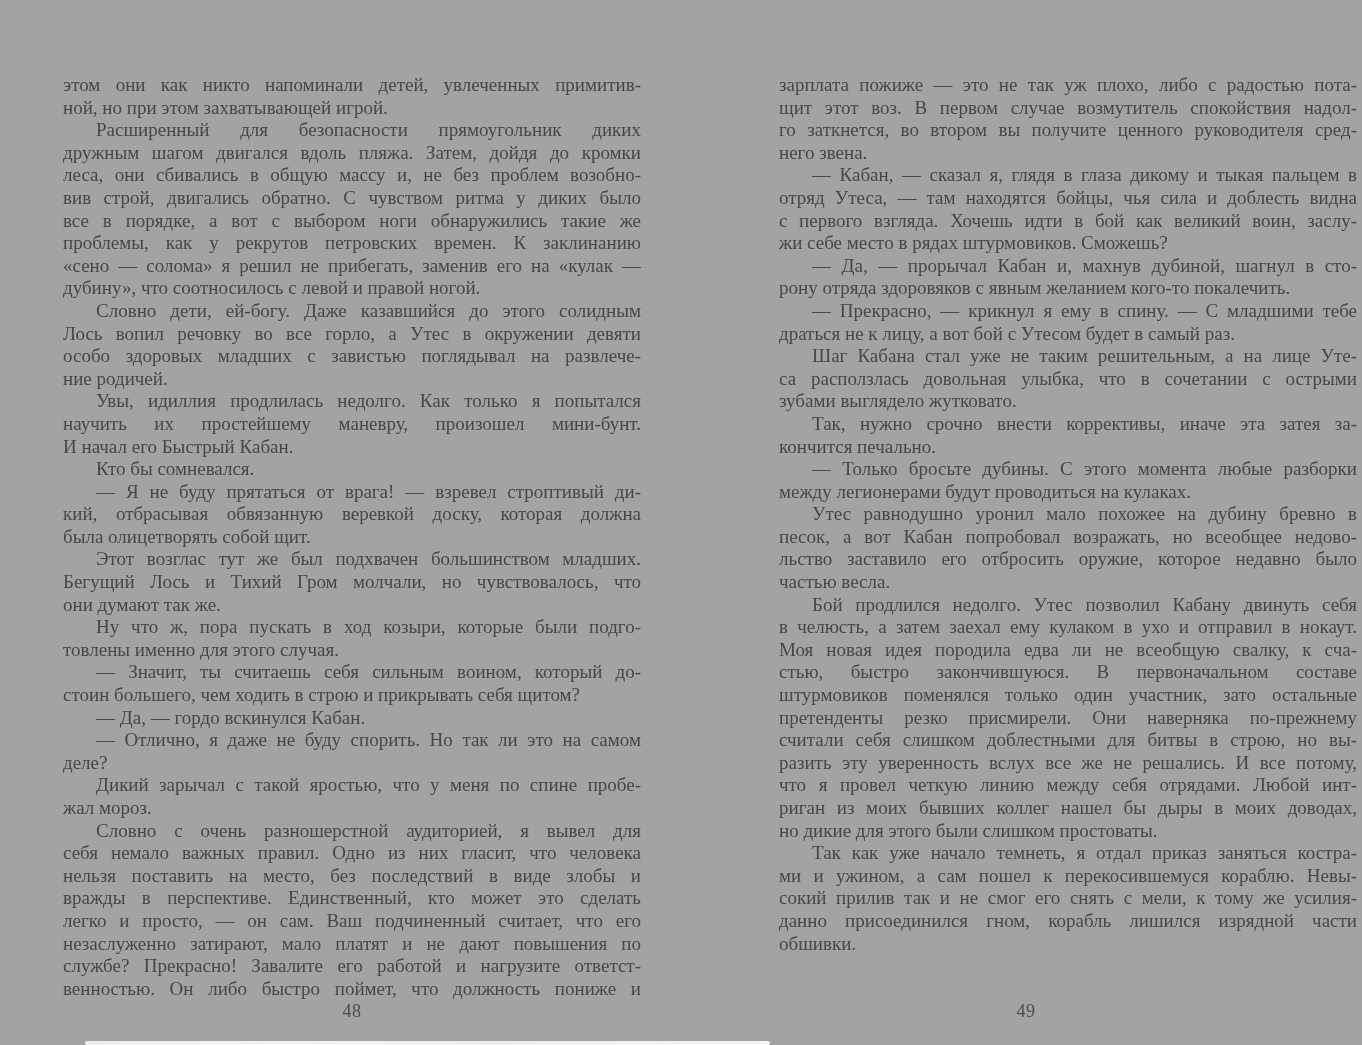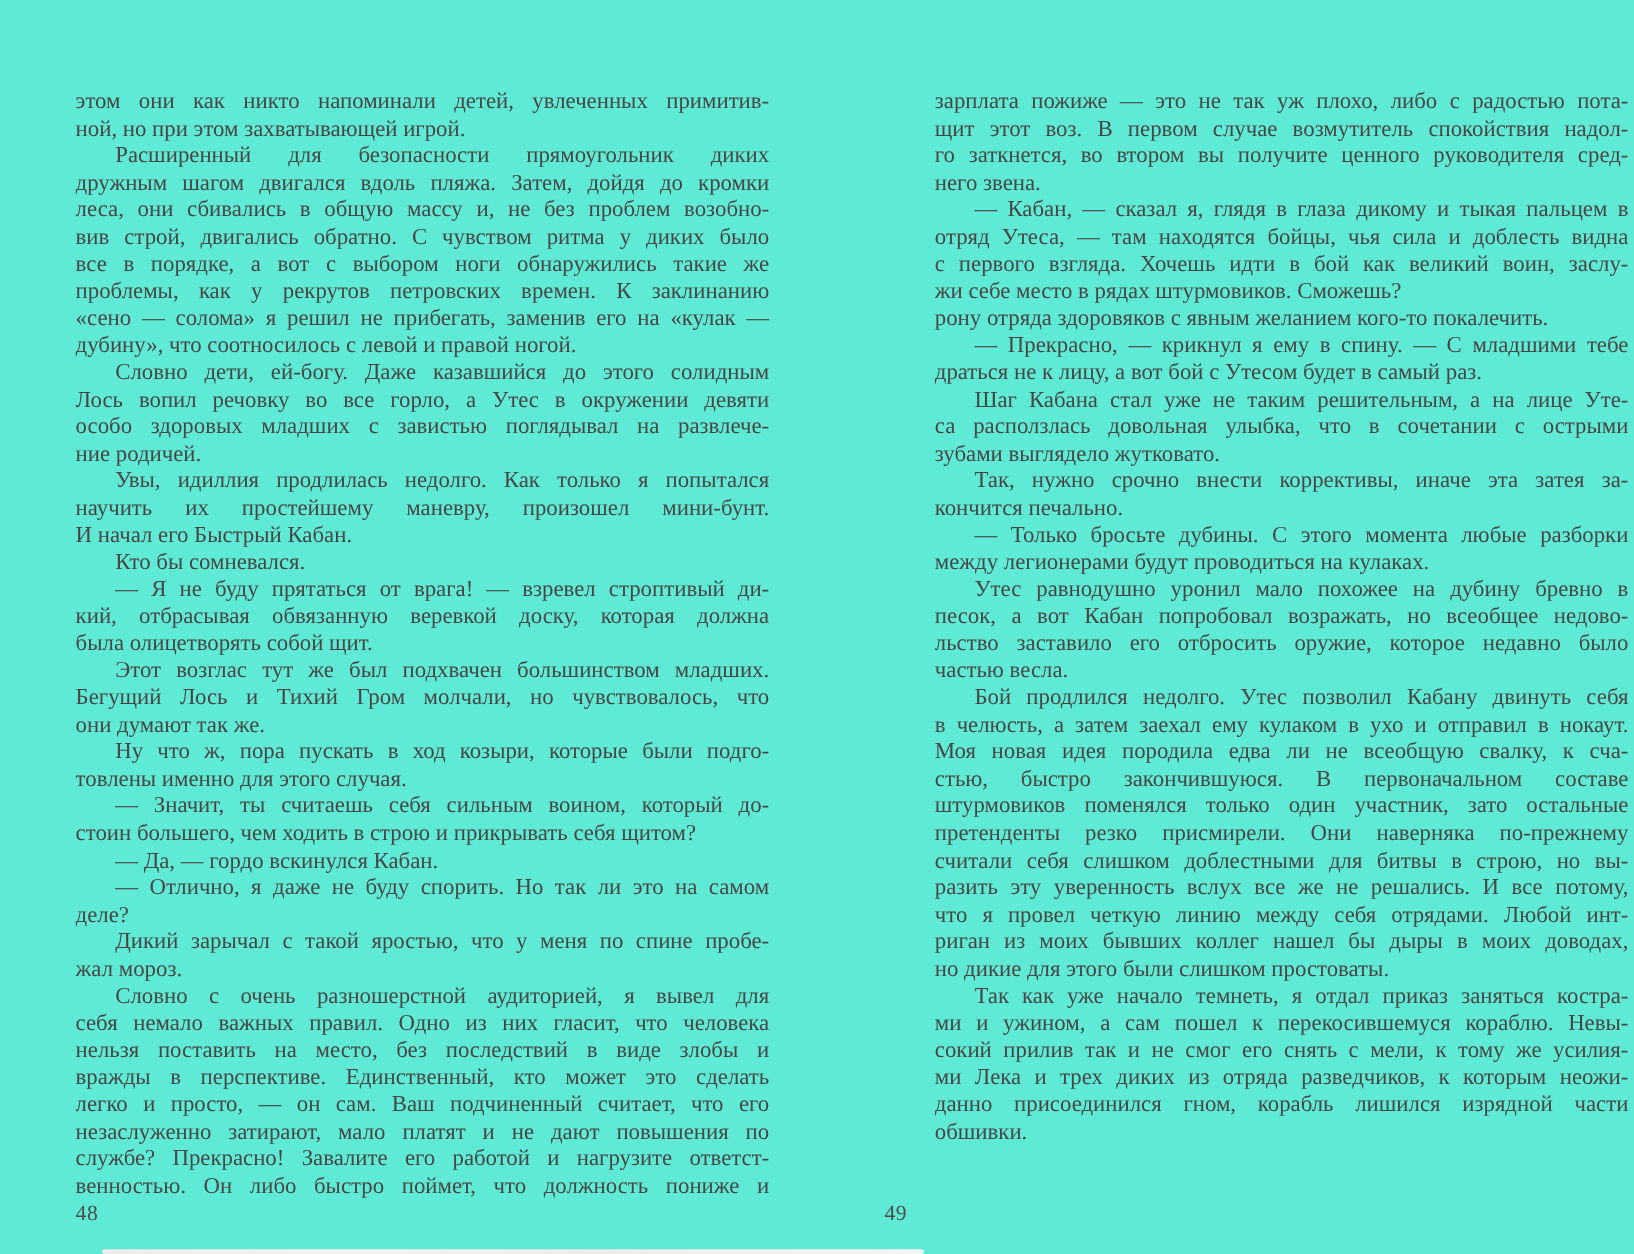--- a/index.html
+++ b/index.html
@@ -10,21 +10,21 @@
   body {
     width: 1362px;
     height: 1045px;
     position: relative;
     overflow: hidden;
     font-family: "Liberation Serif", "DejaVu Serif", serif;
   }
   .spread {
     position: absolute;
     inset: 0;
-    background: #5eead4;
+    background: #a3a3a3;
   }
   .page-column {
     position: absolute;
     top: 74px;
     width: 578px;
     color: #474747;
     font-size: 19px;
     line-height: 22.6px;
   }
   .page-column.left  { left: 63px; }
@@ -38,21 +38,21 @@
     height: 22.6px;
   }
   .line.indent { text-indent: 33px; }
   .line.end {
     text-align-last: auto;
   }
   .page-number {
     position: absolute;
     top: 1001px;
     width: 578px;
-    text-align: left;
+    text-align: center;
     font-size: 18px;
     color: #4d4d4d;
     letter-spacing: 0.5px;
   }
   .page-number.left  { left: 63px; }
   .page-number.right { left: 737px; }
   .scan-artifact {
     position: absolute;
     left: 85px;
     bottom: 0;
@@ -144,20 +144,21 @@
         <div class="line">го заткнется, во втором вы получите ценного руководителя сред-</div>
         <div class="line end">него звена.</div>
       </div>
       <div class="para">
         <div class="line indent">— Кабан, — сказал я, глядя в глаза дикому и тыкая пальцем в</div>
         <div class="line">отряд Утеса, — там находятся бойцы, чья сила и доблесть видна</div>
         <div class="line">с первого взгляда. Хочешь идти в бой как великий воин, заслу-</div>
         <div class="line end">жи себе место в рядах штурмовиков. Сможешь?</div>
       </div>
       <div class="para">
+        <div class="line indent">— Да, — прорычал Кабан и, махнув дубиной, шагнул в сто-</div>
         <div class="line end">рону отряда здоровяков с явным желанием кого-то покалечить.</div>
       </div>
       <div class="para">
         <div class="line indent">— Прекрасно, — крикнул я ему в спину. — С младшими тебе</div>
         <div class="line end">драться не к лицу, а вот бой с Утесом будет в самый раз.</div>
       </div>
       <div class="para">
         <div class="line indent">Шаг Кабана стал уже не таким решительным, а на лице Уте-</div>
         <div class="line">са расползлась довольная улыбка, что в сочетании с острыми</div>
         <div class="line end">зубами выглядело жутковато.</div>
@@ -186,21 +187,20 @@
         <div class="line">считали себя слишком доблестными для битвы в строю, но вы-</div>
         <div class="line">разить эту уверенность вслух все же не решались. И все потому,</div>
         <div class="line">что я провел четкую линию между себя отрядами. Любой инт-</div>
         <div class="line">риган из моих бывших коллег нашел бы дыры в моих доводах,</div>
         <div class="line end">но дикие для этого были слишком простоваты.</div>
       </div>
       <div class="para">
         <div class="line indent">Так как уже начало темнеть, я отдал приказ заняться костра-</div>
         <div class="line">ми и ужином, а сам пошел к перекосившемуся кораблю. Невы-</div>
         <div class="line">сокий прилив так и не смог его снять с мели, к тому же усилия-</div>
-        <div class="line">ми Лека и трех диких из отряда разведчиков, к которым неожи-</div>
         <div class="line">данно присоединился гном, корабль лишился изрядной части</div>
         <div class="line end">обшивки.</div>
       </div>
     </div>
 
   <div class="page-number left">48</div>
 
   <div class="page-number right">49</div>
 
   <div class="scan-artifact"></div>

